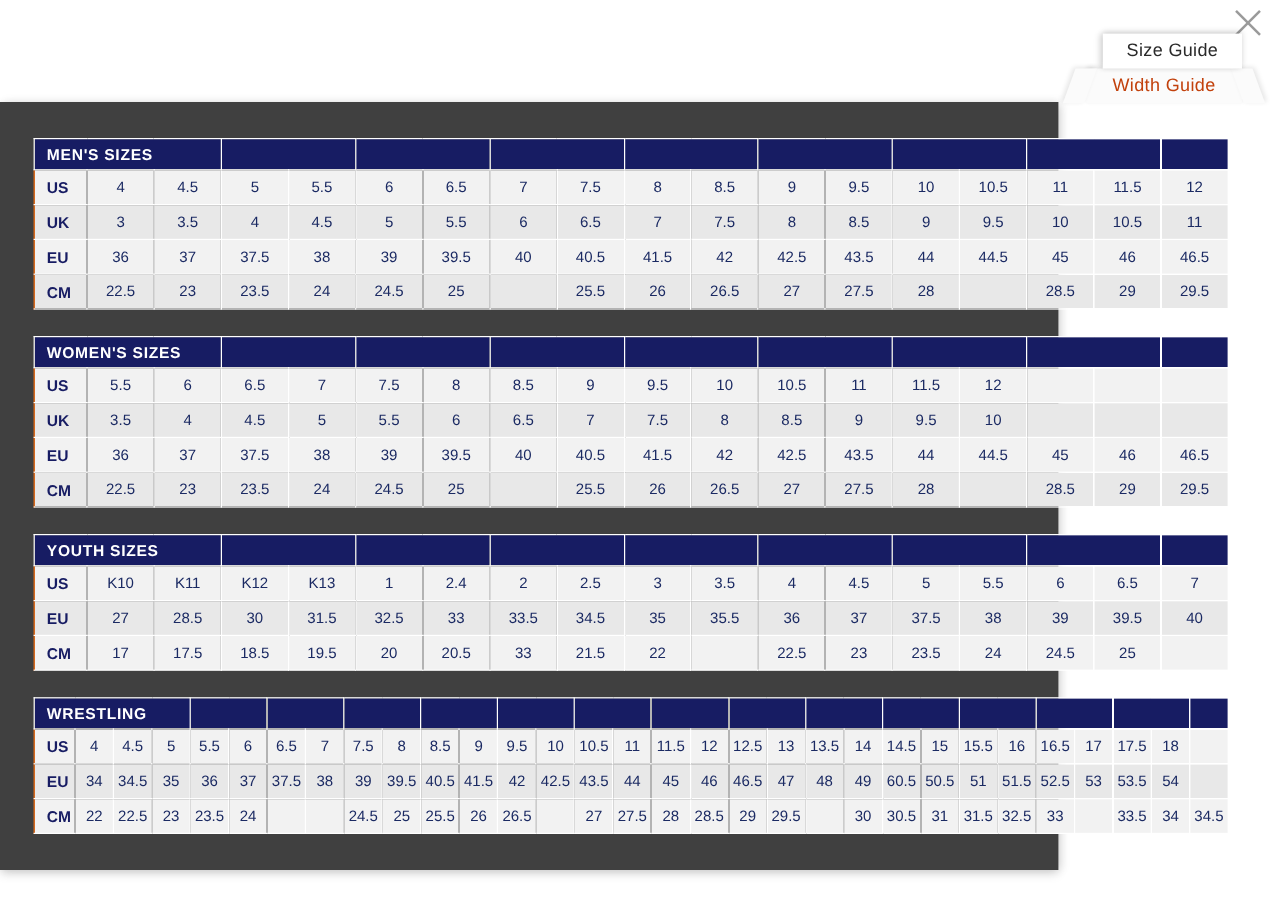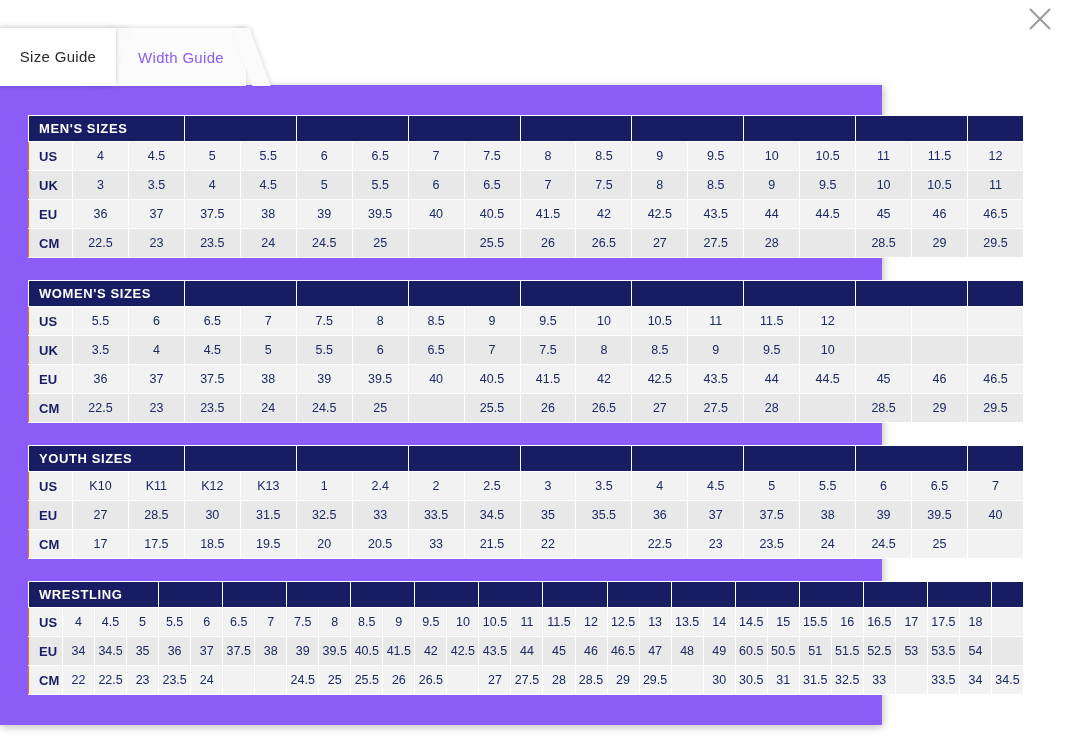--- a/index.html
+++ b/index.html
@@ -26,20 +26,21 @@
   }
   .close-btn svg { display: block; }
 
   .tabs {
     position: absolute;
     top: 28px; left: 0;
     width: 1035px;
     height: 58px;
     display: flex;
     align-items: flex-end;
+    flex-direction: column;
   }
   .tab {
     height: 58px;
     display: flex;
     align-items: center;
     justify-content: center;
     font-size: 15px;
     letter-spacing: 0.3px;
     color: #2a2a2a;
     cursor: pointer;
@@ -48,21 +49,21 @@
   }
   .tab.active {
     width: 116px;
     box-shadow: 0 -1px 5px rgba(0,0,0,0.16), -3px 0 5px rgba(0,0,0,0.10);
     z-index: 3;
     border-bottom: 1px solid #ffffff;
   }
   .tab.inactive {
     width: 130px;
     background: #fbfbfb;
-    color: #8b5cf6;
+    color: #c2410c;
     box-shadow: 1px -1px 4px rgba(0,0,0,0.13);
     transform: skewX(0deg);
     z-index: 2;
   }
   .tab.inactive::before {
     content: "";
     position: absolute;
     left: -14px; top: 0;
     width: 18px; height: 100%;
     background: #fbfbfb;
@@ -79,21 +80,21 @@
     transform: skewX(20deg);
     box-shadow: 2px -1px 4px rgba(0,0,0,0.10);
     z-index: -1;
   }
 
   .panel {
     position: absolute;
     top: 85px; left: 0;
     width: 882px;
     height: 640px;
-    background: #8b5cf6;
+    background: #404040;
     box-shadow: 0 3px 8px rgba(0,0,0,0.17), 3px 0 8px rgba(0,0,0,0.10);
     padding: 30px 28px 0 28px;
   }
 
   .size-table {
     border-collapse: collapse;
     width: 996px;
     margin-bottom: 22px;
     table-layout: fixed;
   }

